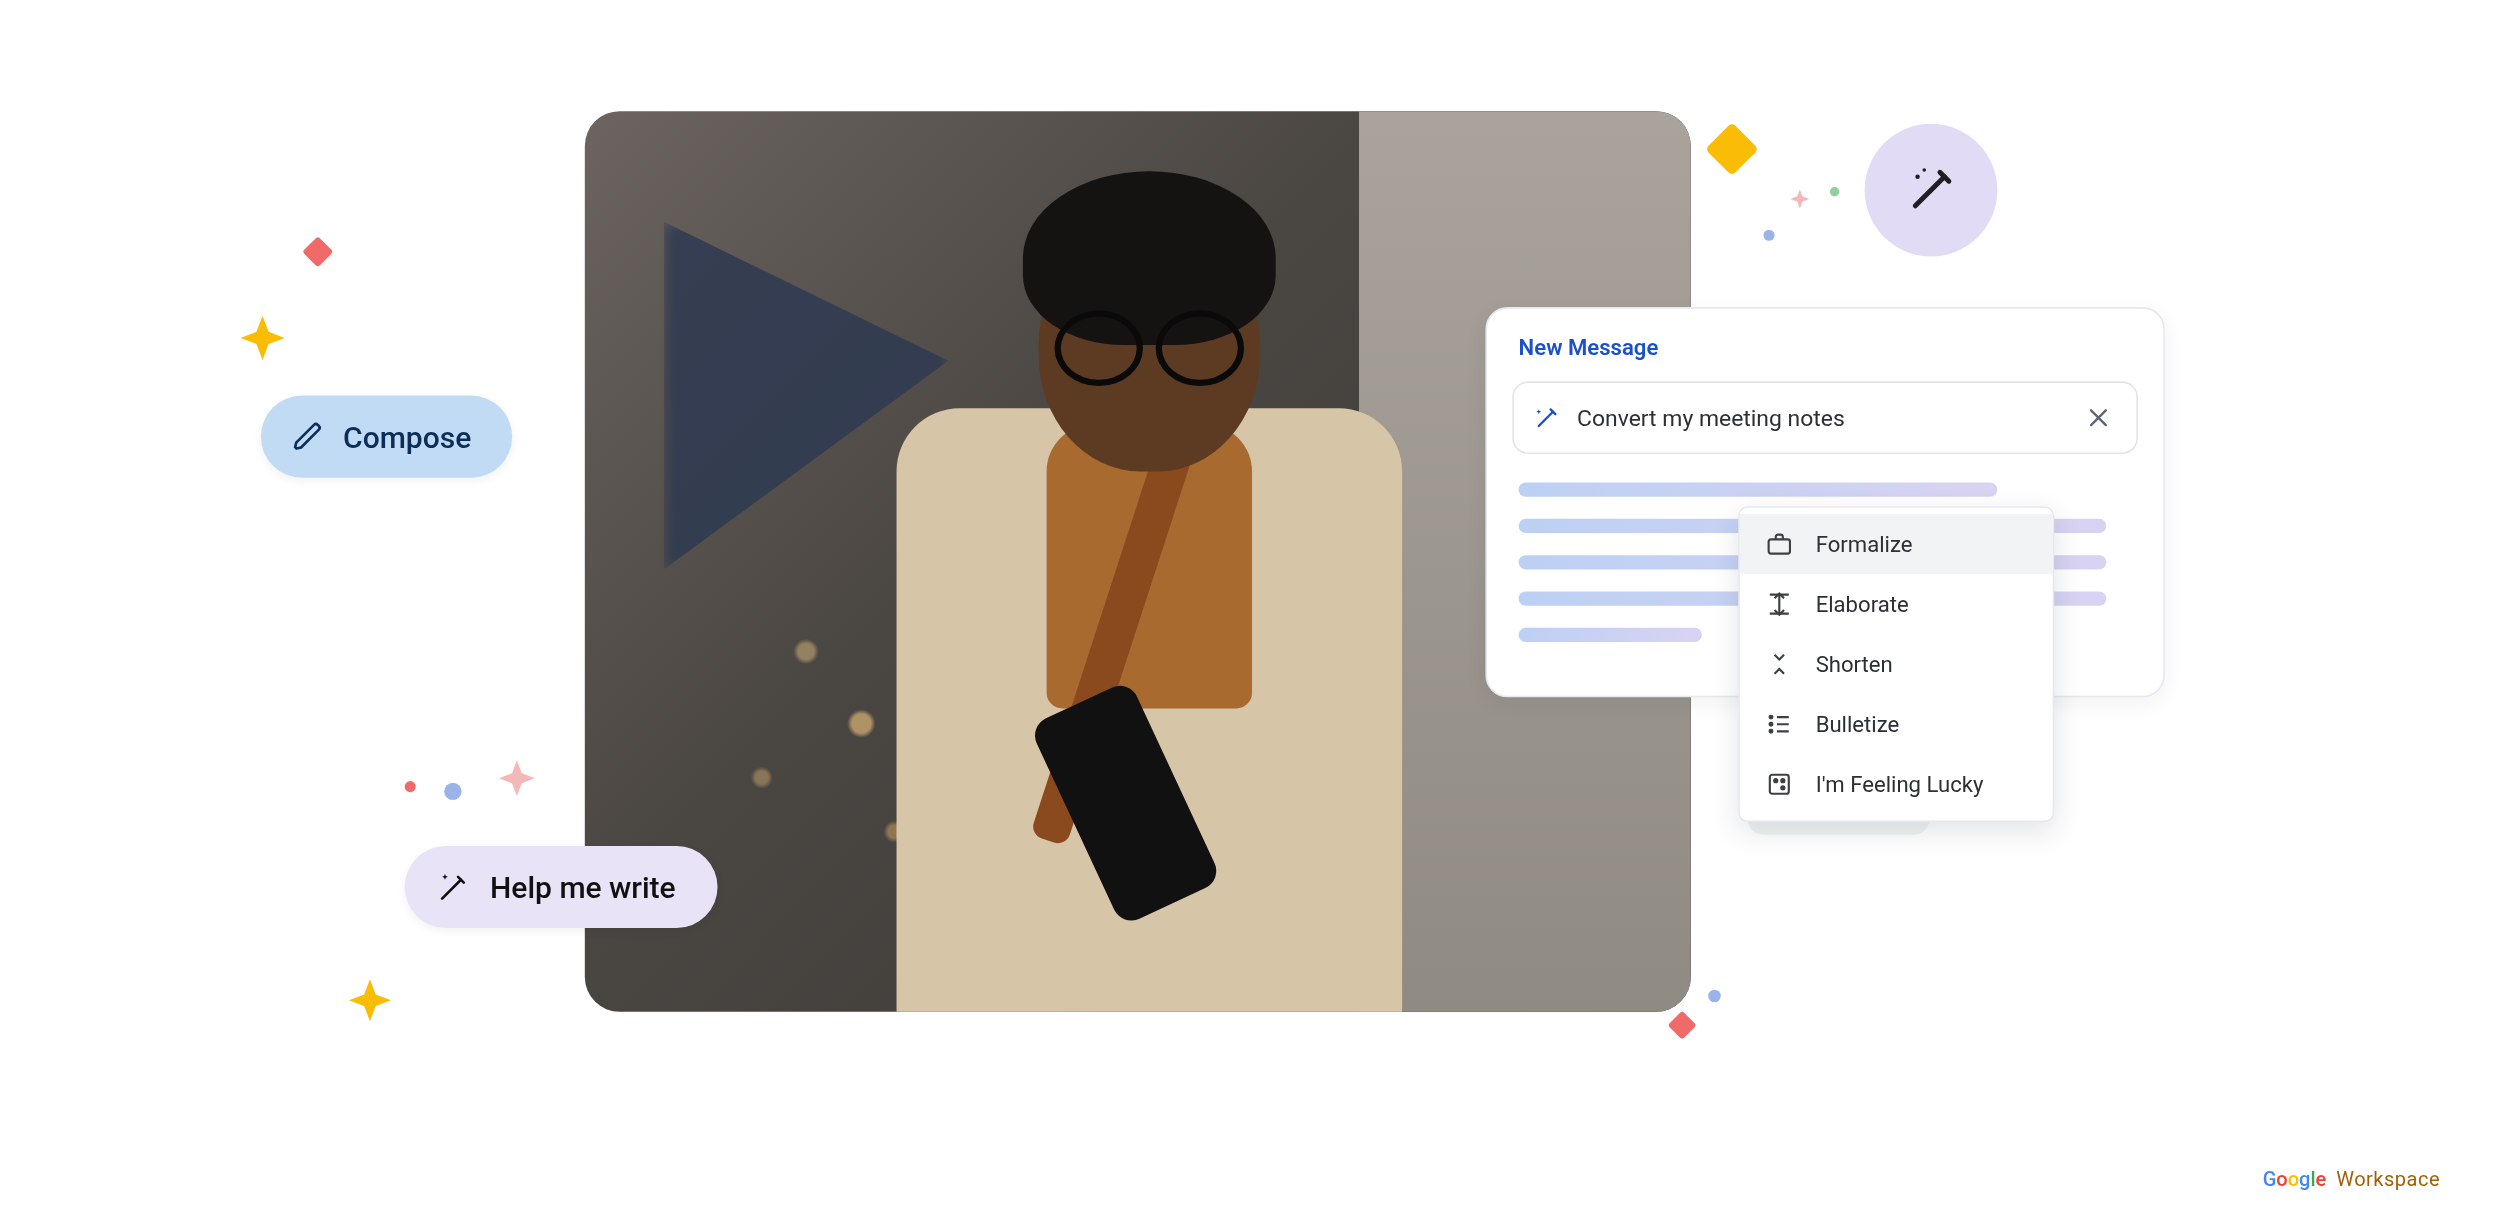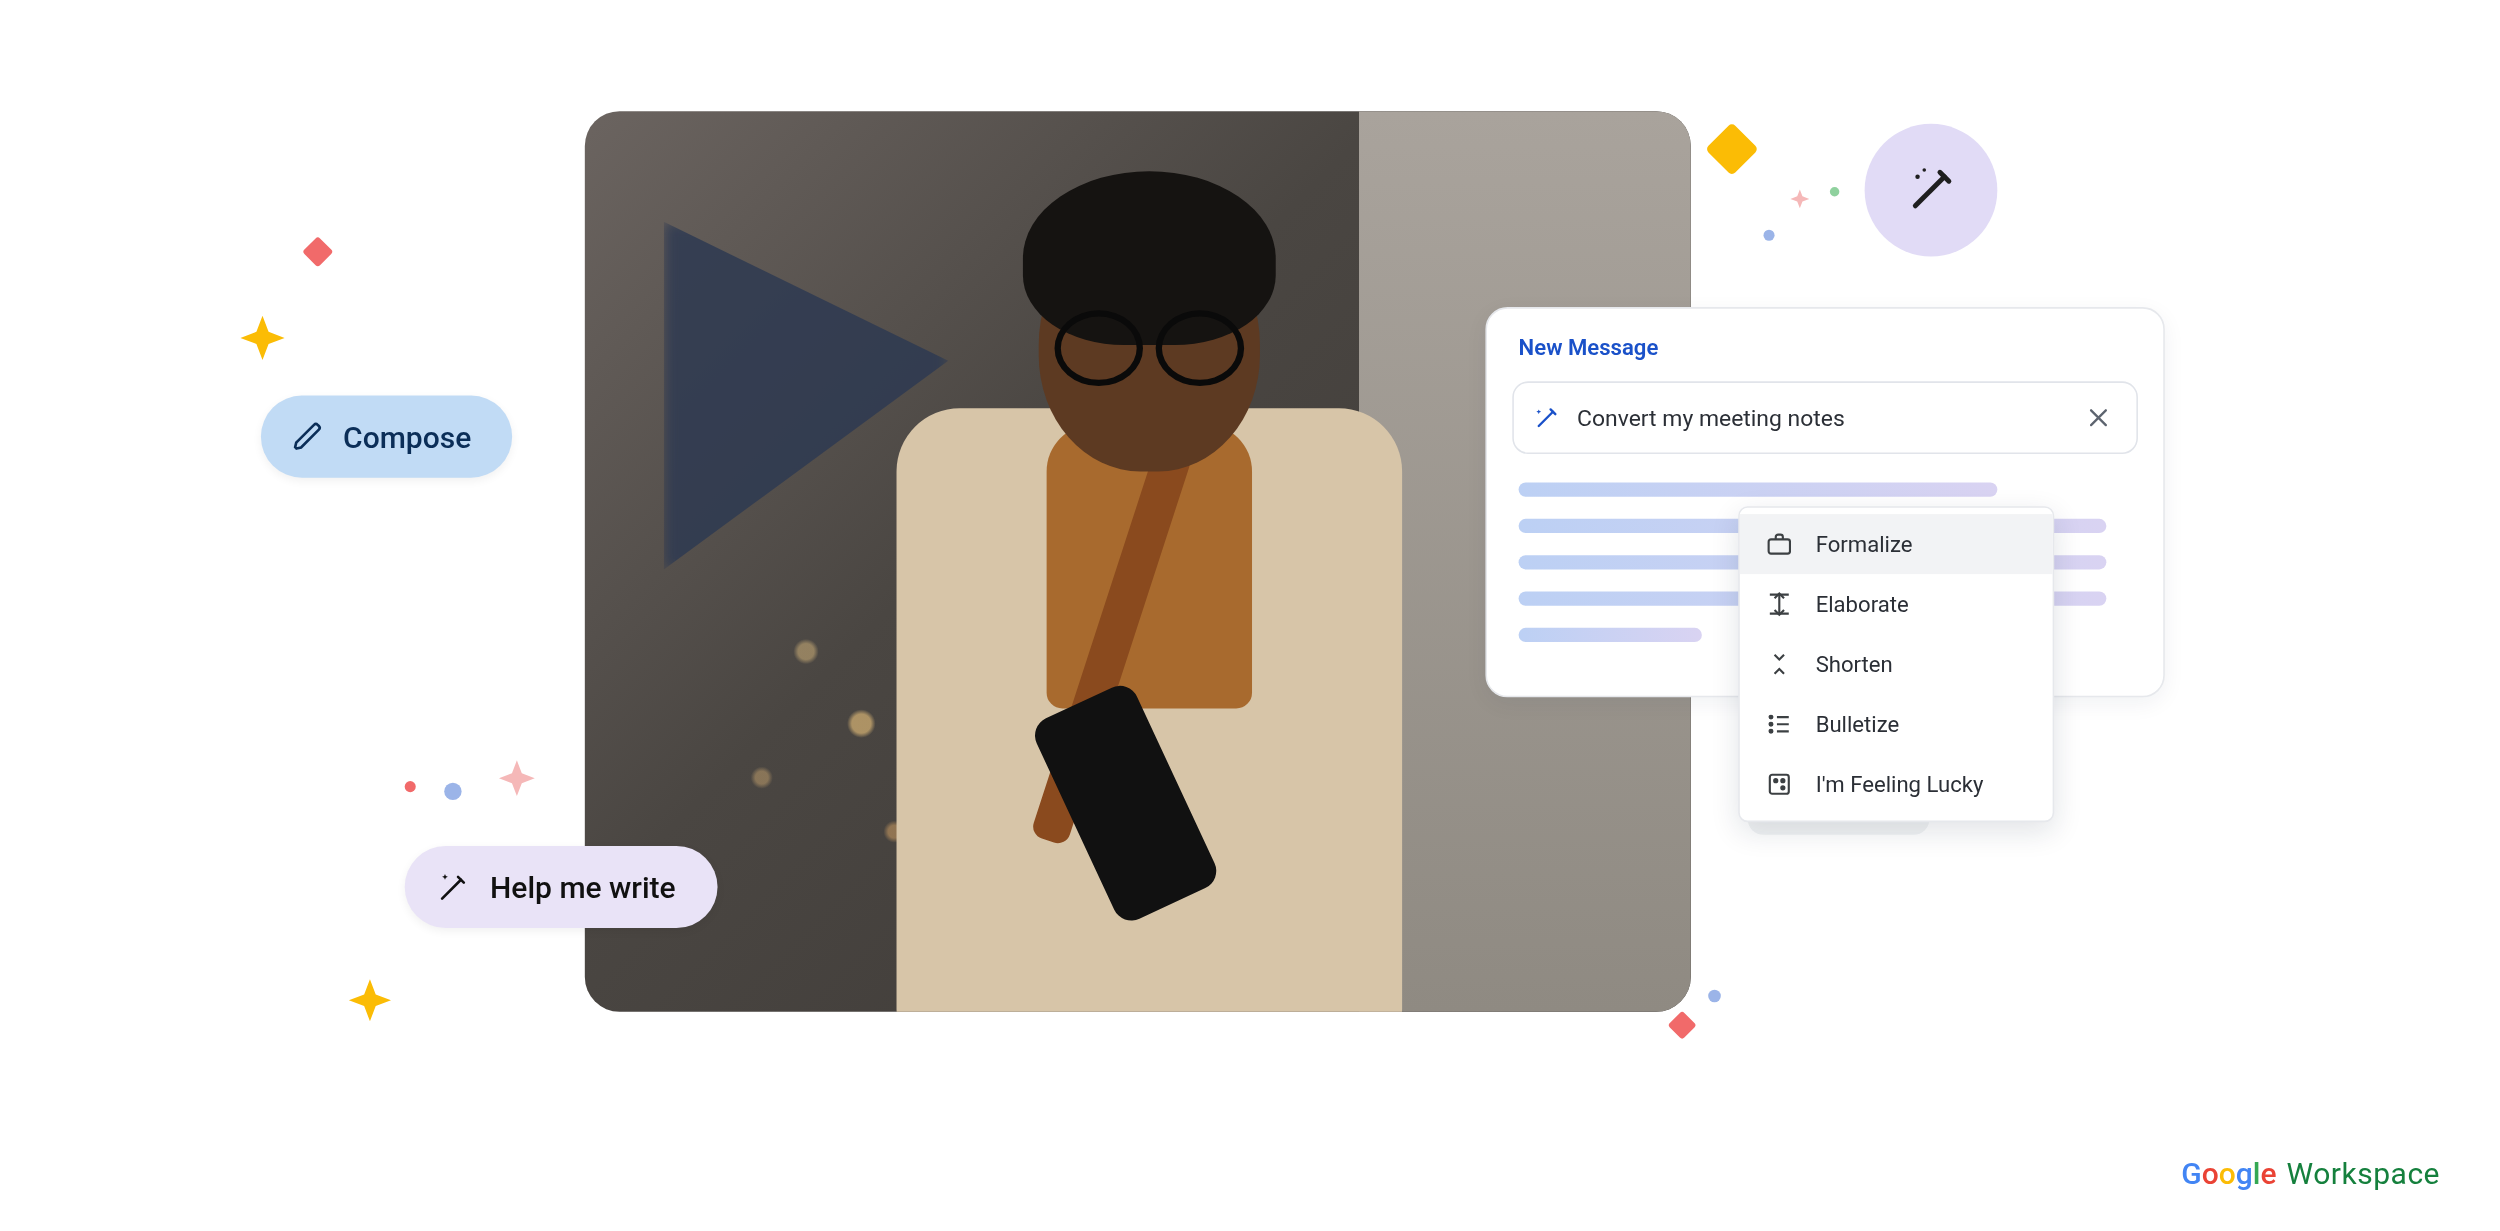--- a/index.html
+++ b/index.html
@@ -254,23 +254,23 @@
     z-index:2;
   }
 
   .gw-logo {
     position:absolute;
     bottom:40px;
     right:60px;
     display:flex;
     align-items:baseline;
     gap:10px;
-    font-size:30px;
-  }
-  .gw-logo .ws { color:#15803d; letter-spacing:0.5px; }
+    font-size:20px;
+  }
+  .gw-logo .ws { color:#a16207; letter-spacing:0.5px; }
   .gw-logo .g span:nth-child(1){color:#4285F4;}
   .gw-logo .g span:nth-child(2){color:#EA4335;}
   .gw-logo .g span:nth-child(3){color:#FBBC05;}
   .gw-logo .g span:nth-child(4){color:#4285F4;}
   .gw-logo .g span:nth-child(5){color:#34A853;}
   .gw-logo .g span:nth-child(6){color:#EA4335;}
   .gw-logo .g { font-weight:500; }
 
 </style>
 </head>

